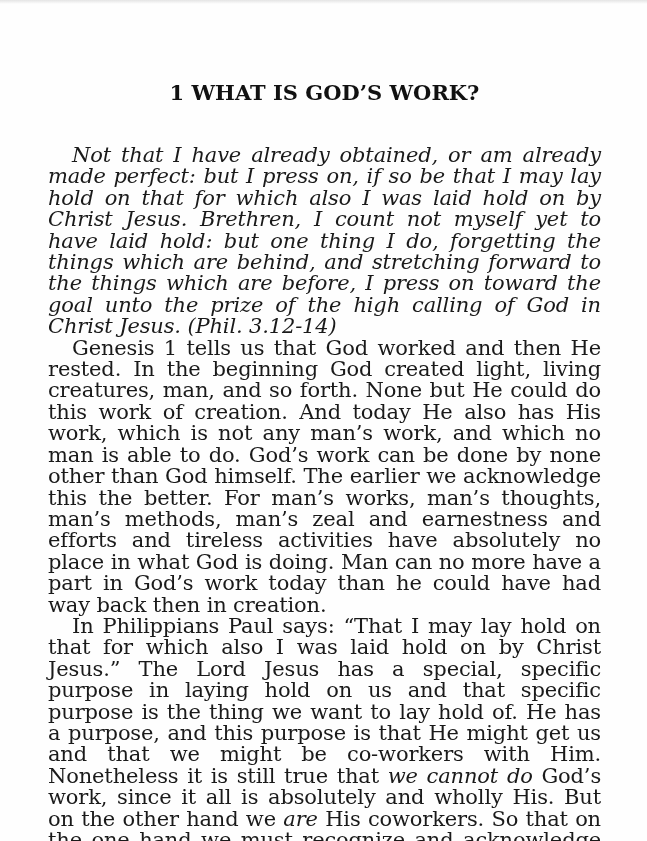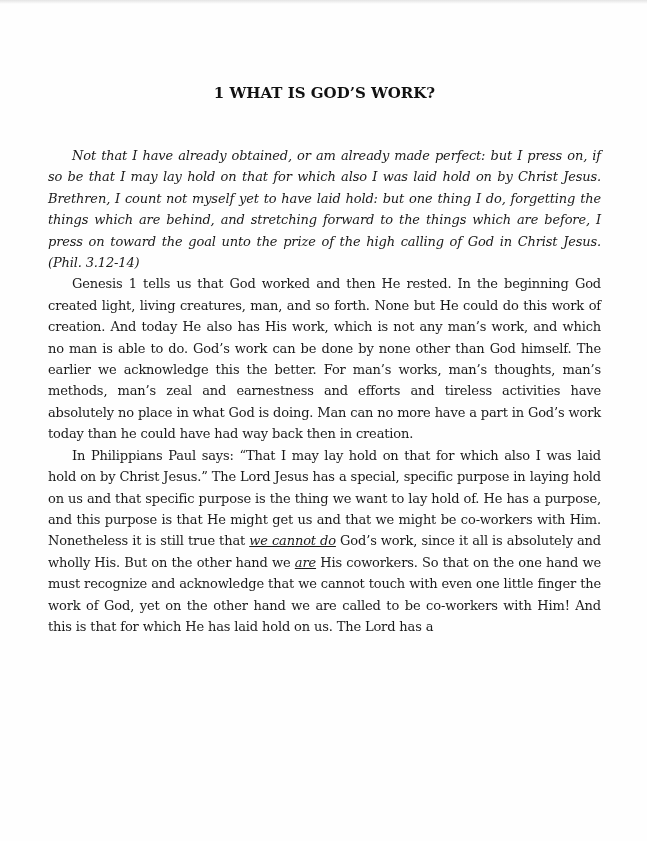--- a/index.html
+++ b/index.html
@@ -17,40 +17,40 @@
     background: linear-gradient(to bottom, #e4e4e4, rgba(254,254,254,0));
   }
   .page {
     position: absolute;
     left: 48px;
     top: 78px;
     width: 553px;
   }
   h1 {
     margin: 0;
-    font-size: 15px;
+    font-size: 21px;
     font-weight: bold;
     text-align: center;
     letter-spacing: 0;
     height: 30px;
     line-height: 30px;
     color: #111;
   }
   p {
     margin: 0;
-    font-size: 13px;
+    font-size: 21px;
     line-height: 21.4px;
     text-align: justify;
     text-indent: 24px;
     letter-spacing: -0.15px;
   }
   .epigraph { font-style: italic; margin-top: 37px; }
   .epigraph2 { font-style: italic; margin-top: 21px; text-align: left; }
   .body-first { margin-top: 21px; }
-  em { font-style: italic; text-decoration: underline; }
+  em { font-style: italic; }
 </style>
 </head>
 <body>
 
 <div class="top-shadow"></div>
 
 <div class="page">
   <h1>1 WHAT IS GOD’S WORK?</h1>
 
   <p class="epigraph">Not that I have already obtained, or am already made perfect: but I press on, if so be that I may lay hold on that for which also I was laid hold on by Christ Jesus. Brethren, I count not myself yet to have laid hold: but one thing I do, forgetting the things which are behind, and stretching forward to the things which are before, I press on toward the goal unto the prize of the high calling of God in Christ Jesus. (Phil. 3.12-14)</p>

